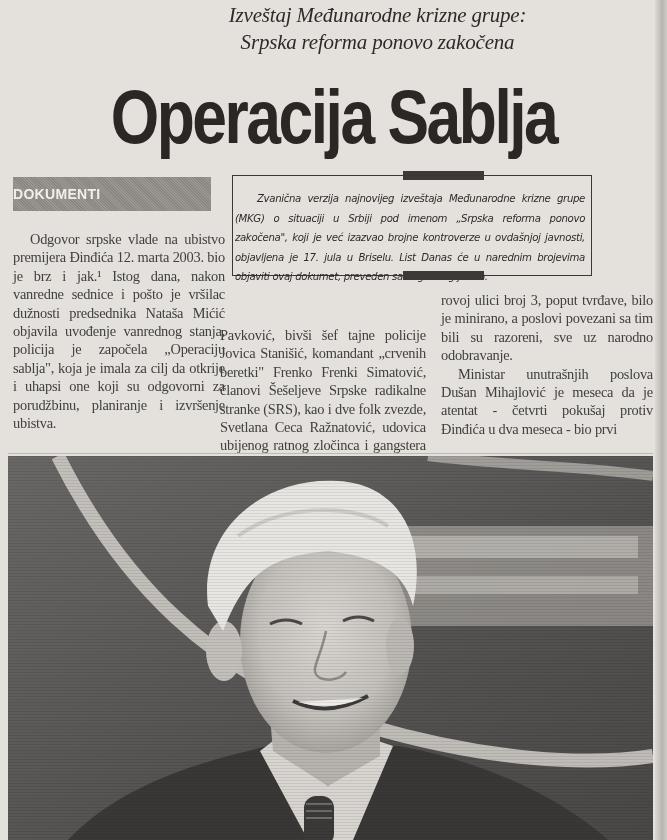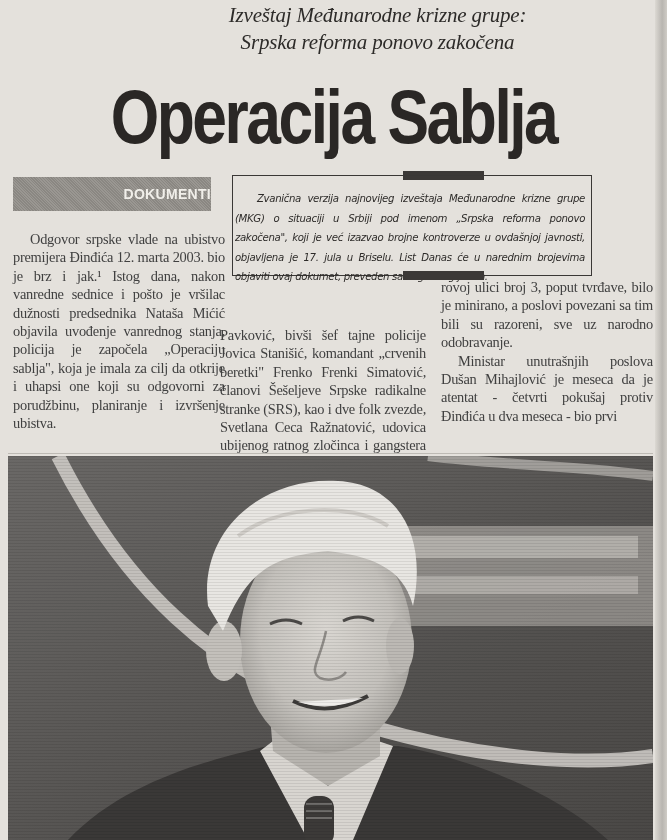--- a/index.html
+++ b/index.html
@@ -20,21 +20,21 @@
   }
   .headline {
     position: absolute; left: 0; width: 667px; top: 72px; text-align: center;
     font-family: "Liberation Sans", "DejaVu Sans", sans-serif; font-weight: bold;
     font-size: 76px; line-height: 90px; color: #2a2725; letter-spacing: -3px;
     transform: scaleX(0.82); transform-origin: center;
   }
   .doc-label {
     position: absolute; left: 13px; top: 177px; width: 198px; height: 34px;
     background: repeating-linear-gradient(45deg, #8a8782 0 1px, #9a9792 1px 2px);
-    color: #f1efea; text-align: right; line-height: 34px;
+    color: #f1efea; text-align: left; line-height: 34px;
     font-family: "Liberation Sans", "DejaVu Sans", sans-serif; font-weight: bold;
     font-size: 14px; letter-spacing: 0.3px;
   }
   .intro-box {
     position: absolute; left: 232px; top: 175px; width: 360px; height: 101px;
     border: 1px solid #3a3836; box-sizing: border-box;
     padding: 13px 6px 0 2px;
     font-family: "DejaVu Sans Condensed", "Liberation Sans", sans-serif; font-style: italic;
     font-size: 11.3px; line-height: 19.5px; color: #2d2b29; text-align: justify;
     letter-spacing: -0.35px;
@@ -47,21 +47,21 @@
   .bar.bottom { top: 271px; }
   .col {
     position: absolute; width: 212px;
     font-size: 14.4px; line-height: 18.4px; color: #404040; text-align: justify;
     letter-spacing: -0.25px;
   }
   .col p { margin: 0; text-indent: 17px; }
   .col p.noindent { text-indent: 0; }
   .col1 { left: 13px; top: 230px; }
   .col2 { left: 220px; top: 291px; width: 206px; margin-top: 35px; }
-  .col3 { left: 441px; top: 278px; width: 212px; }
+  .col3 { left: 441px; top: 291px; width: 212px; }
   .photo {
     position: absolute; left: 8px; top: 456px; width: 645px; height: 384px;
     background: #5a5856; overflow: hidden;
   }
   .photo svg { display: block; }
   .rule { position: absolute; left: 8px; top: 453px; width: 645px; height: 1px; background: #bdbab4; }
 </style>
 </head>
 <body>
 

